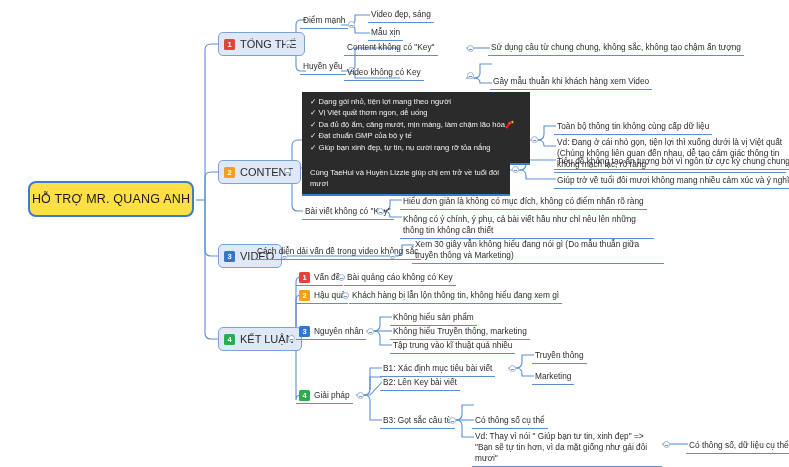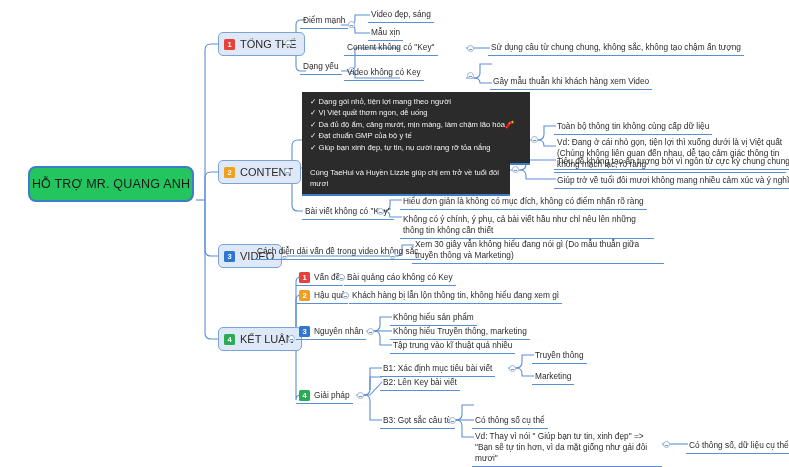--- a/index.html
+++ b/index.html
@@ -13,23 +13,23 @@
     overflow: hidden;
     font-family: "Liberation Sans", "DejaVu Sans", sans-serif;
     color: #222;
   }
   #canvas { position: absolute; inset: 0; }
   svg.wires { position: absolute; left:0; top:0; width:789px; height:467px; pointer-events:none; }
 
   
   .root-node {
     position: absolute;
-    left: 28px; top: 166px;
+    left: 28px; top: 181px;
     width: 166px; height: 36px;
-    background: #22c55e;
+    background: #fde047;
     border: 2px solid #3d7cc9;
     border-radius: 8px;
     display: flex; align-items: center; justify-content: center;
     font-size: 12.5px;
     letter-spacing: .2px;
     color: #1b1b1b;
     white-space: nowrap;
   }
 
   
@@ -210,21 +210,21 @@
     <span class="badge green">4</span>
     <span>KẾT LUẬN</span>
   </div>
   <div class="handle" style="left:288px; top:335px;"></div>
 
   <div class="topic" style="left:300px; top:14px;">Điểm mạnh</div>
   <div class="handle" style="left:348px; top:21px;"></div>
   <div class="topic" style="left:368px; top:8px;">Video đẹp, sáng</div>
   <div class="topic" style="left:368px; top:26px;">Mẫu xịn</div>
 
-  <div class="topic" style="left:300px; top:60px;">Dạng yếu</div>
+  <div class="topic" style="left:300px; top:60px;">Huyền yếu</div>
   <div class="handle" style="left:348px; top:67px;"></div>
 
   <div class="topic" style="left:344px; top:41px;">Content không có "Key"</div>
   <div class="handle" style="left:467px; top:45px;"></div>
   <div class="topic" style="left:488px; top:41px;">Sử dụng câu từ chung chung, không sắc, không tạo chậm ấn tượng</div>
 
   <div class="topic" style="left:344px; top:66px;">Video không có Key</div>
   <div class="handle" style="left:467px; top:72px;"></div>
   <div class="topic" style="left:490px; top:75px;">Gây mẫu thuẫn khi khách hàng xem Video</div>
 

